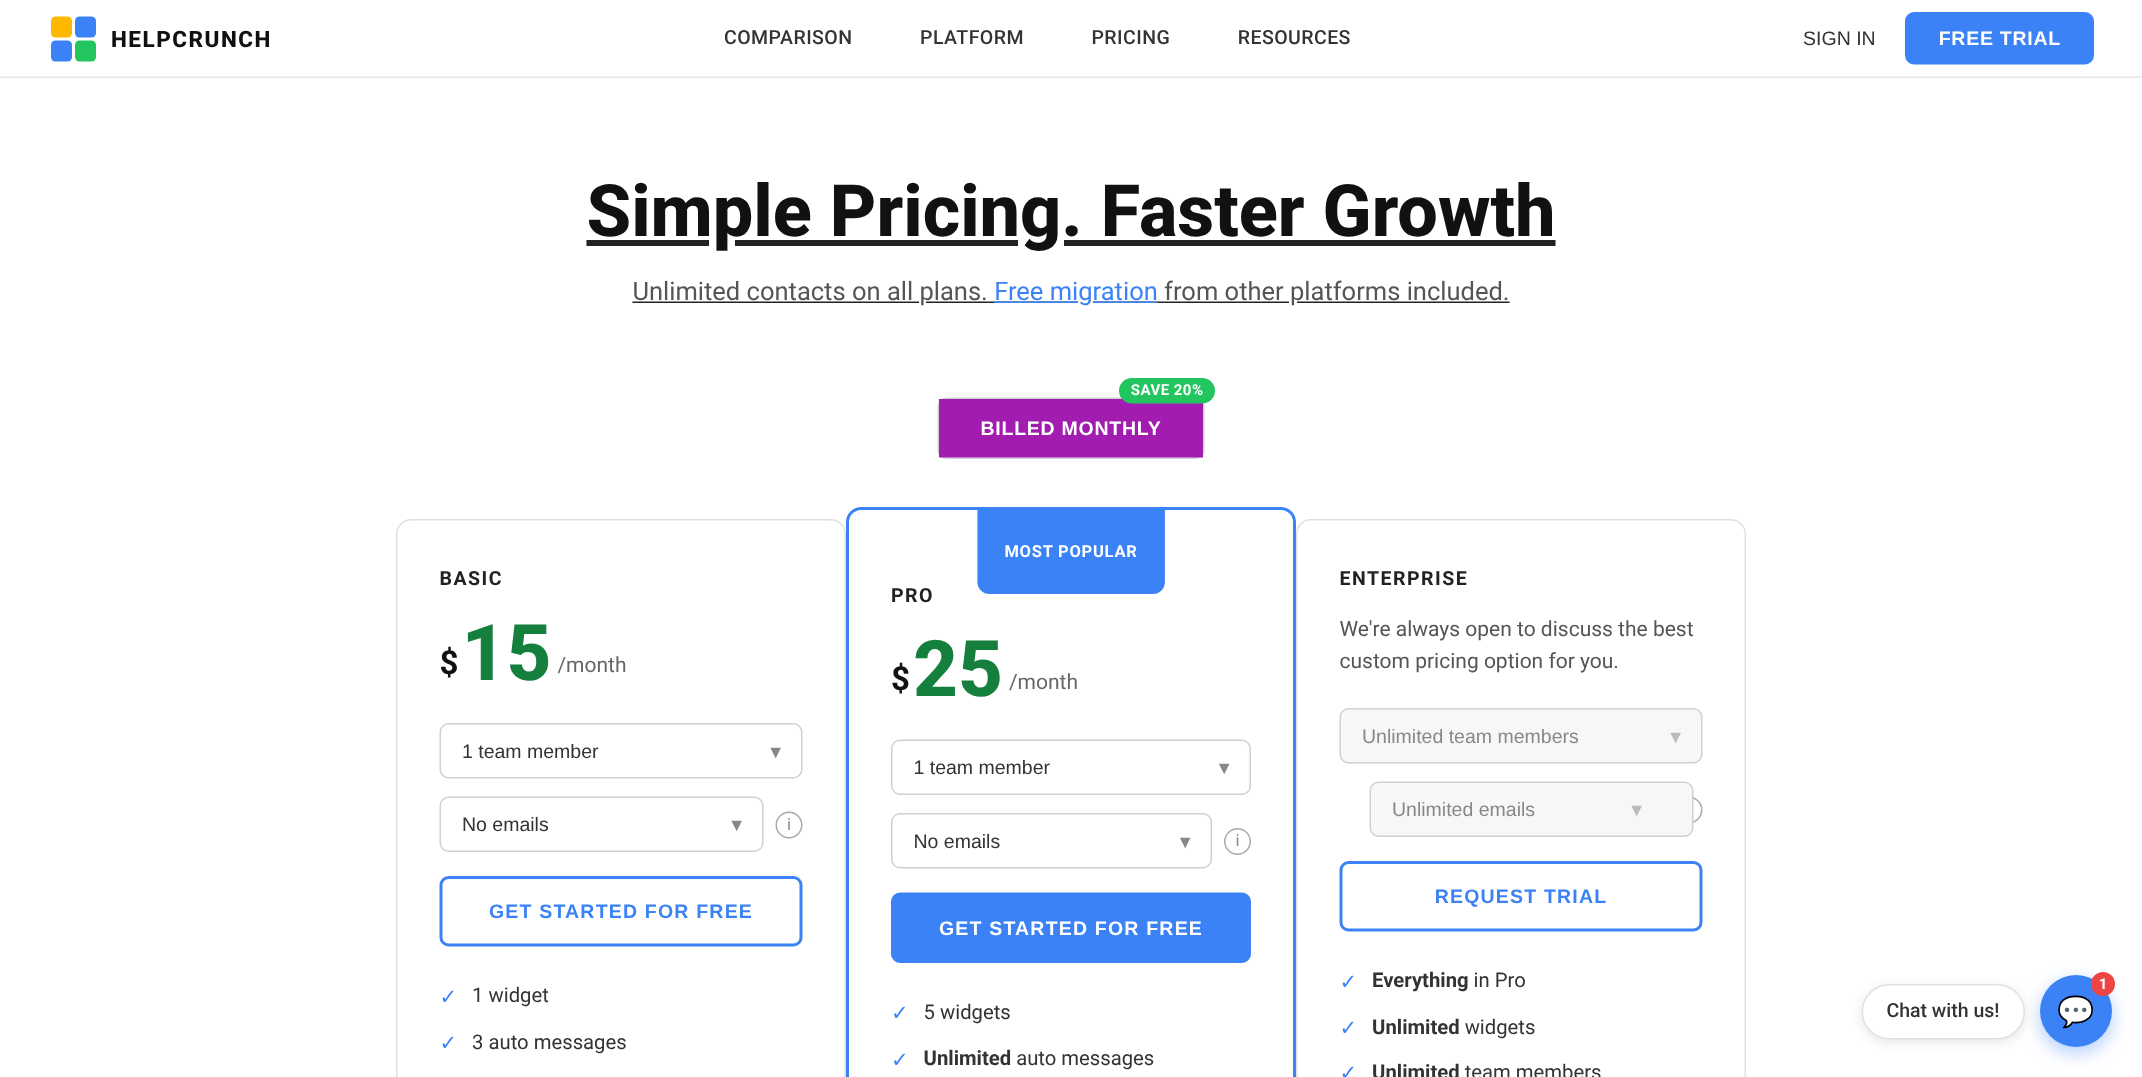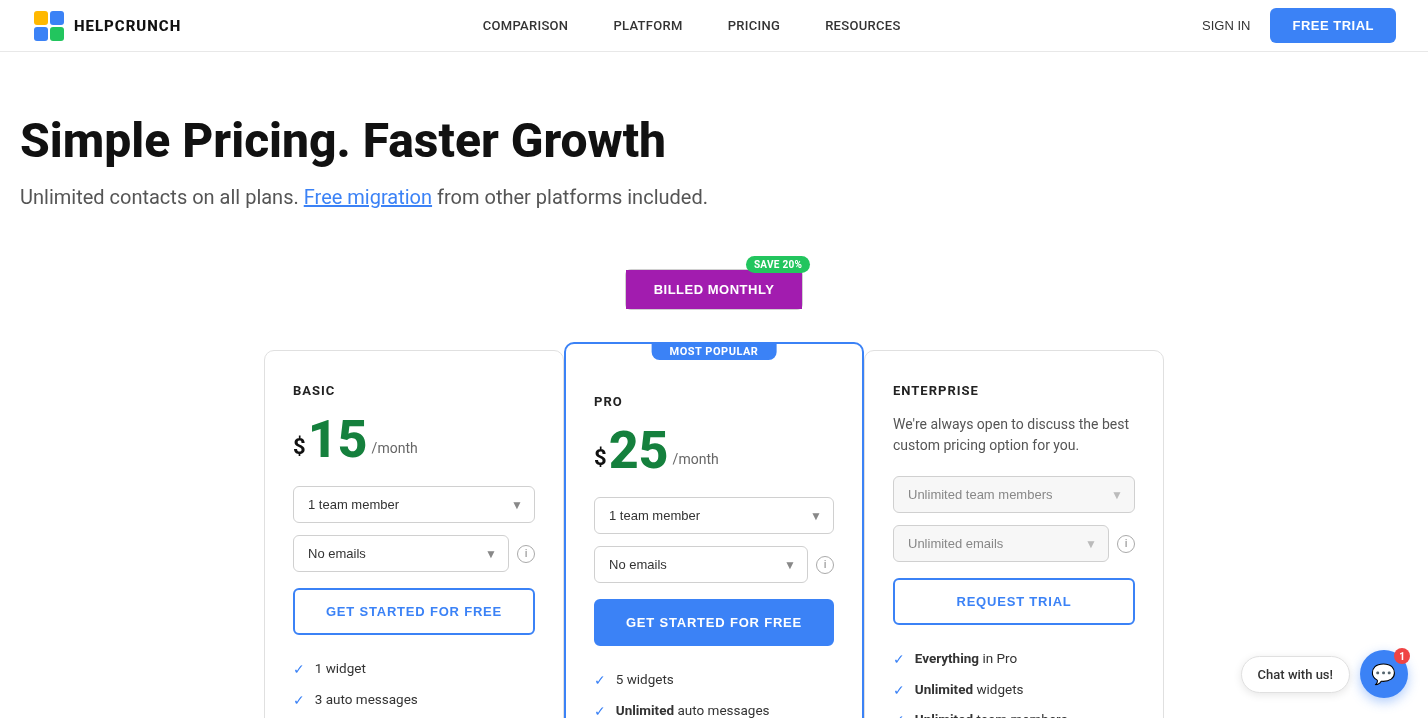--- a/index.html
+++ b/index.html
@@ -15,23 +15,23 @@
     .nav-links a { text-decoration: none; color: #333; font-size: 13px; font-weight: 500; letter-spacing: 0.3px; }
     .nav-right { display: flex; align-items: center; gap: 20px; }
     .sign-in-btn { background: none; border: none; cursor: pointer; font-size: 13px; font-weight: 500; color: #333; }
     .free-trial-btn {
       background: #3b82f6; color: #fff; border: none; border-radius: 6px;
       padding: 10px 22px; font-size: 13px; font-weight: 700; cursor: pointer;
       letter-spacing: 0.5px; text-transform: uppercase;
     }
 
     
-    .hero { text-align: left; padding: 60px 20px 30px; }
+    .hero { text-align: center; padding: 60px 20px 30px; text-decoration: underline; }
     .hero h1 { font-size: 48px; font-weight: 800; color: #111; margin-bottom: 16px; }
-    .hero p { font-size: 20px; color: #555; margin-top: 16px; }
+    .hero p { font-size: 17px; color: #555; margin-top: 16px; }
     .hero p a { color: #3b82f6; text-decoration: underline; }
 
     
     .billing-toggle { display: flex; justify-content: center; margin: 30px 0 40px; }
     .toggle-wrapper {
       display: flex; border: 1.5px solid #d0d0d0; border-radius: 6px; overflow: visible;
       position: relative;
     }
     .toggle-btn {
       padding: 12px 28px; font-size: 13px; font-weight: 700; cursor: pointer;
@@ -53,21 +53,21 @@
       background: #fff; border: 1.5px solid #e0e0e0; border-radius: 10px;
       padding: 32px 28px; width: 300px; position: relative;
     }
     .plan-card.pro {
       border-color: #3b82f6; border-width: 2px;
       z-index: 2; margin: -8px 0; padding-top: 50px;
     }
     .most-popular-badge {
       position: absolute; top: 0; left: 50%; transform: translateX(-50%) translateY(-1px);
       background: #3b82f6; color: #fff; font-size: 11px; font-weight: 700;
-      padding: 2px 18px; border-radius: 0 0 8px 8px; letter-spacing: 0.5px;
+      padding: 22px 18px; border-radius: 0 0 8px 8px; letter-spacing: 0.5px;
       white-space: nowrap;
     }
     .plan-name { font-size: 13px; font-weight: 700; letter-spacing: 1px; color: #222; margin-bottom: 16px; }
     .plan-price { display: flex; align-items: flex-end; margin-bottom: 20px; }
     .price-dollar { font-size: 22px; font-weight: 700; color: #111; line-height: 1; margin-right: 2px; margin-bottom: 8px; }
     .price-amount { font-size: 52px; font-weight: 800; color: #15803d; line-height: 1; }
     .price-period { font-size: 14px; color: #666; margin-bottom: 10px; margin-left: 4px; }
     .plan-description { font-size: 14px; color: #555; line-height: 1.5; margin-bottom: 20px; }
 
     
@@ -272,21 +272,21 @@
     <div class="plan-name">ENTERPRISE</div>
     <p class="plan-description">We're always open to discuss the best custom pricing option for you.</p>
     <div class="select-wrapper">
       <select class="plan-select" style="background:#f7f7f7;color:#888;">
         <option>Unlimited team members</option>
       </select>
       <span class="select-arrow" style="color:#bbb;">▼</span>
     </div>
     <div class="select-row">
       <div class="select-wrapper">
-        <select class="plan-select" style="background:#f7f7f7;color:#888;">
+        <select class="plan-select" style="background:#f7f7f7;color:#888;margin-left:20px;">
           <option>Unlimited emails</option>
         </select>
         <span class="select-arrow" style="color:#bbb;">▼</span>
       </div>
       <div class="info-icon">i</div>
     </div>
     <button class="cta-btn outline-dark">REQUEST TRIAL</button>
     <ul class="features-list">
       <li>
           <span class="check-icon">✓</span>

